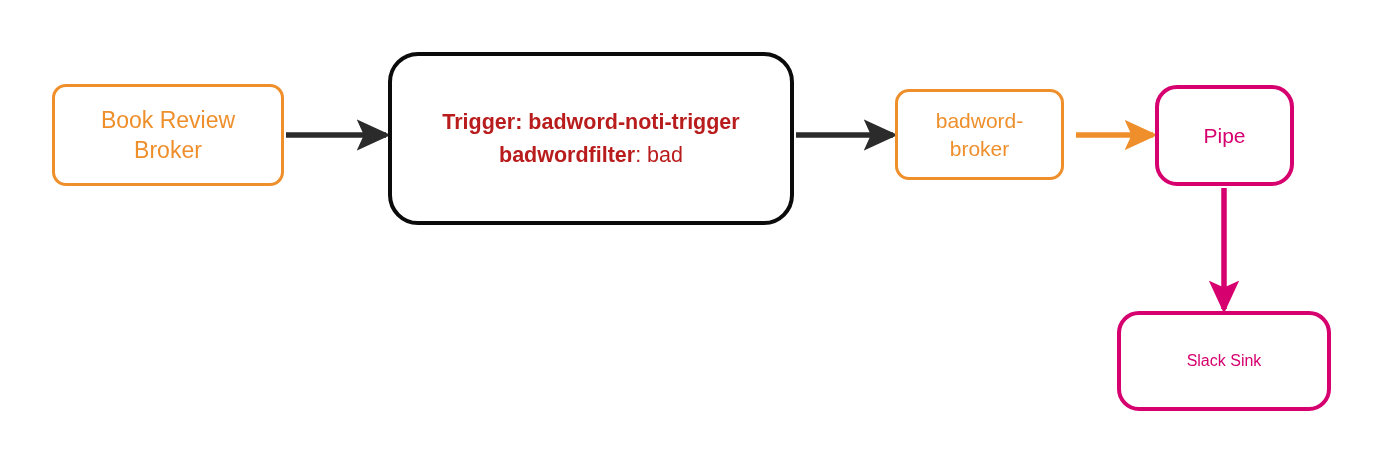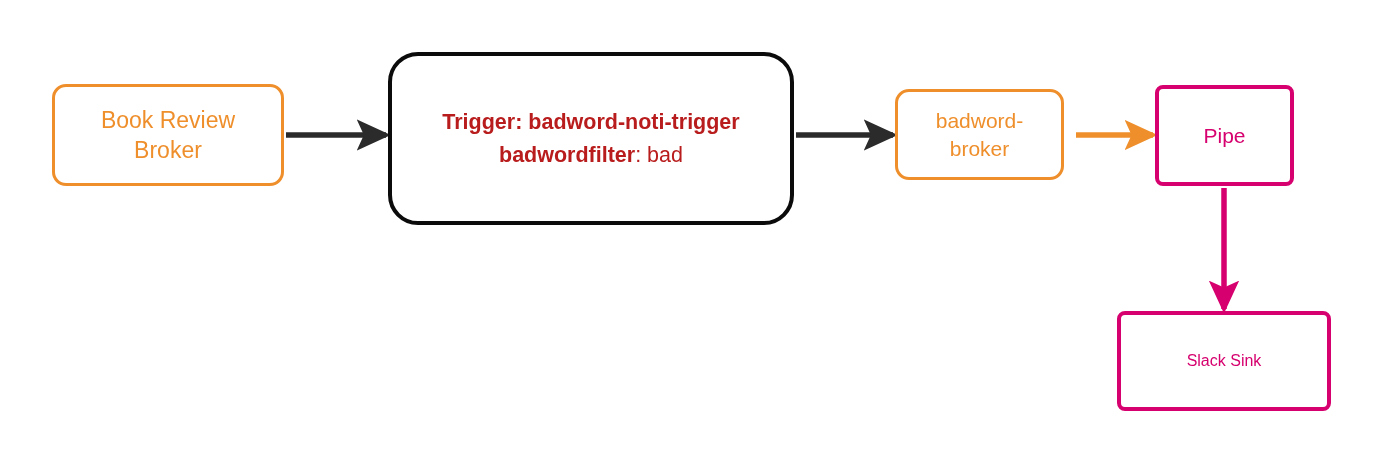--- a/index.html
+++ b/index.html
@@ -64,21 +64,21 @@
     width: 169px;
     height: 91px;
   }
   #node-badword-broker .node-label {
     font-size: 21px;
   }
 
   
   .node-magenta {
     border: 4px solid #D6006E;
-    border-radius: 8px;
+    border-radius: 22px;
     color: #D6006E;
   }
   #node-pipe {
     left: 1155px;
     top: 85px;
     width: 139px;
     height: 101px;
   }
   #node-pipe .node-label {
     font-size: 21px;

